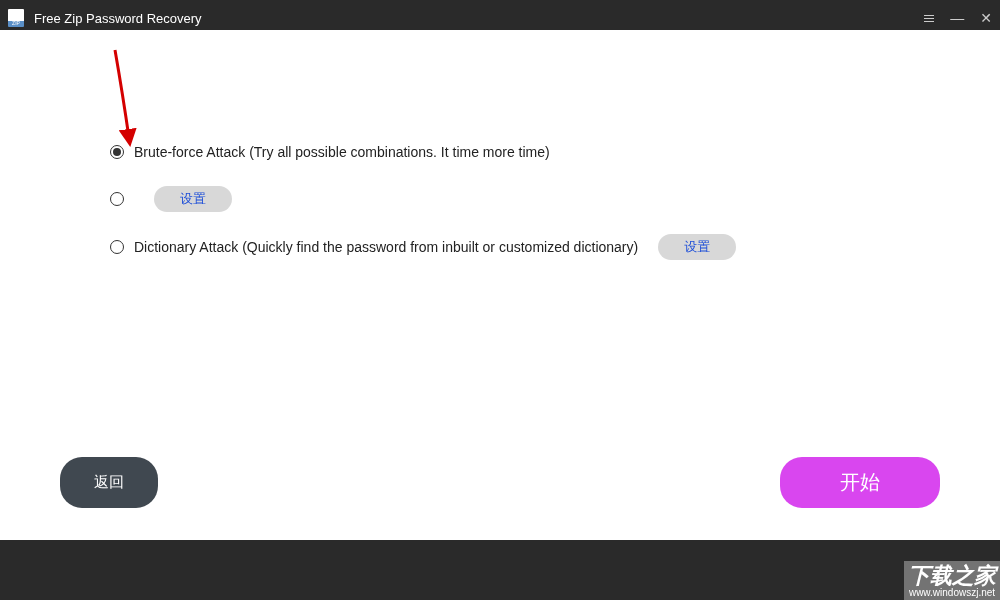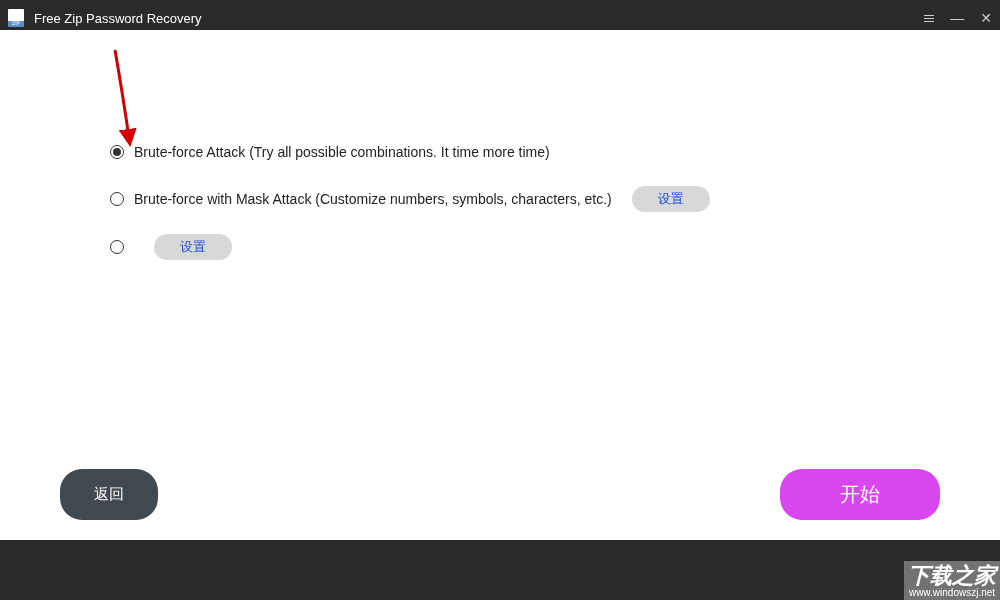--- a/index.html
+++ b/index.html
@@ -106,21 +106,21 @@
       border: none;
       border-radius: 14px;
       padding: 4px 26px;
       font-size: 13px;
       cursor: pointer;
     }
     .nav-buttons {
       position: absolute;
       left: 0;
       right: 0;
-      bottom: 80px;
+      bottom: 92px;
       display: flex;
       justify-content: space-between;
       padding: 0 60px;
     }
     .nav-btn {
       border: none;
       border-radius: 22px;
       font-size: 15px;
       color: #fff;
       cursor: pointer;
@@ -189,26 +189,26 @@
 
 <div class="content">
 
   <div class="option-row">
     <div class="radio selected"></div>
     <div class="option-label">Brute-force Attack (Try all possible combinations. It time more time)</div>
   </div>
 
   <div class="option-row">
     <div class="radio"></div>
-    <div class="option-label">Brute-force with Mask Attack (Customize numbers, symbols, characters, etc.)</div>
     <button class="settings-btn">设置</button>
   </div>
 
   <div class="option-row">
     <div class="radio"></div>
+    <div class="option-label">Dictionary Attack (Quickly find the password from inbuilt or customized dictionary)</div>
     <button class="settings-btn">设置</button>
   </div>
 
 </div>
 
 <div class="nav-buttons">
   <button class="nav-btn back-btn">返回</button>
   <button class="nav-btn start-btn">开始</button>
 </div>
 

